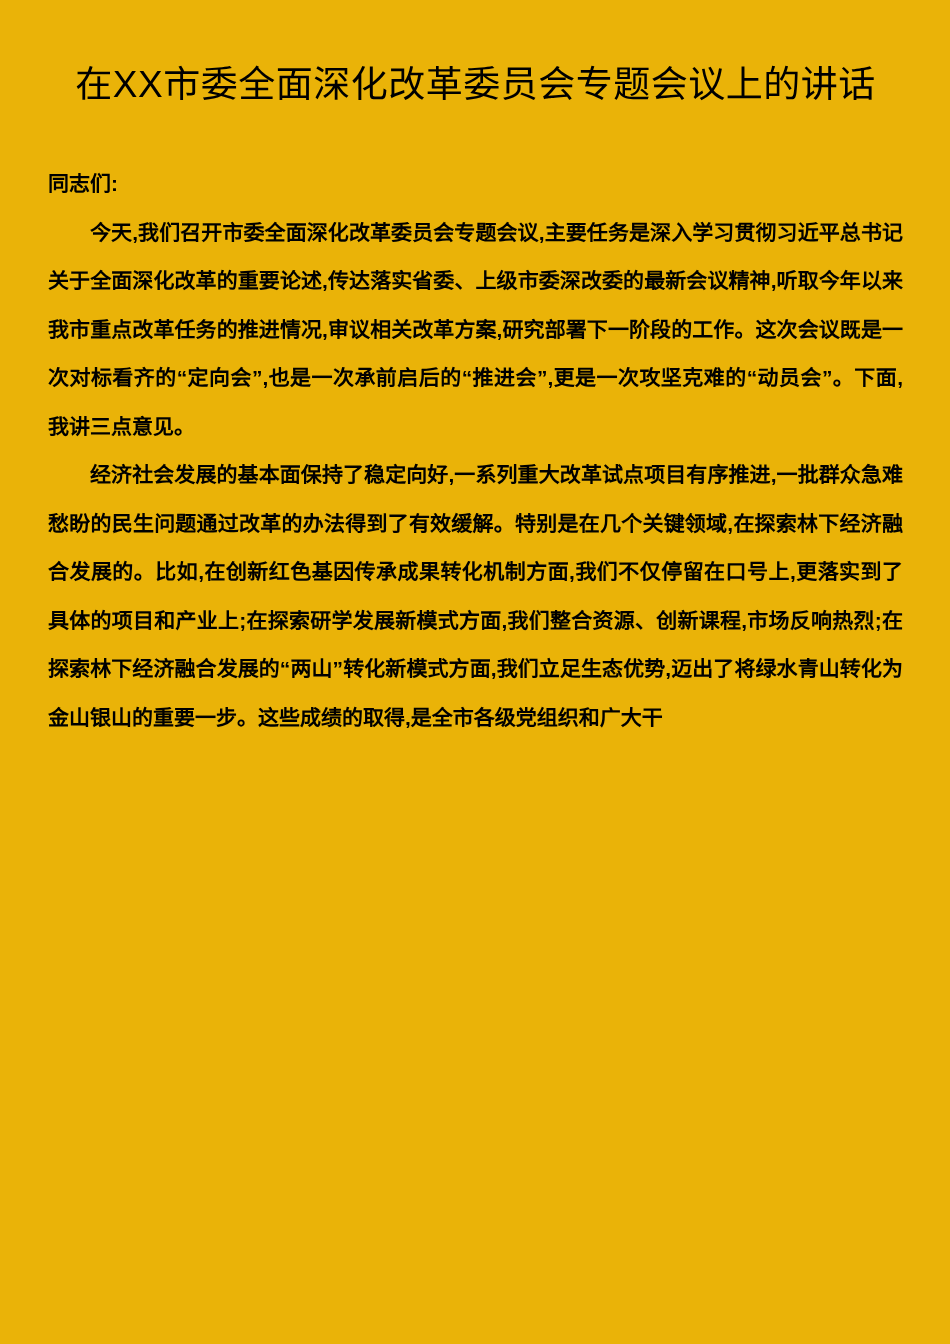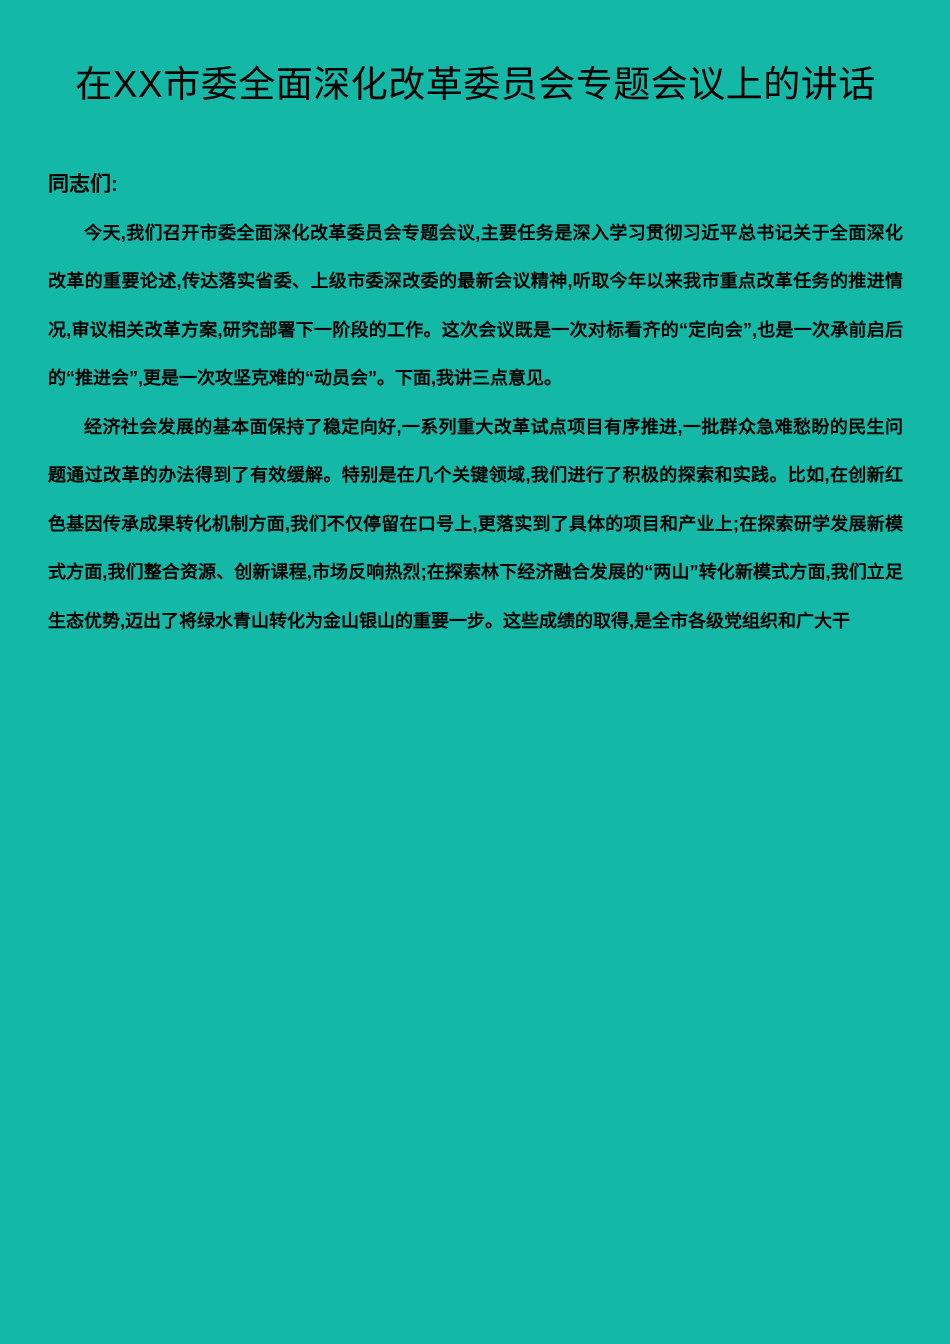--- a/index.html
+++ b/index.html
@@ -6,21 +6,21 @@
   html, body {
     margin: 0;
     padding: 0;
     background: #ffffff;
   }
   .page {
     position: relative;
     width: 950px;
     height: 1344px;
     margin: 0 auto;
-    background: #14b8a6;
+    background: #eab308;
     overflow: hidden;
     box-sizing: border-box;
     font-family: "Liberation Sans", "DejaVu Sans", sans-serif;
     color: #000000;
     -webkit-font-smoothing: none;
   }
 
   .doc-body {
     position: absolute;
     left: 48px;
@@ -43,21 +43,21 @@
   .salutation {
     font-size: 21px;
     line-height: 48.5px;
     font-weight: 700;
     margin: 0;
     padding-top: 52px;
     letter-spacing: 0px;
   }
 
   .para {
-    font-size: 18px;
+    font-size: 21px;
     line-height: 48.5px;
     font-weight: 700;
     margin: 0;
     text-align: justify;
     text-justify: inter-character;
     text-indent: 2em;
     letter-spacing: 0px;
     word-break: break-all;
   }
 
@@ -81,16 +81,16 @@
   <div class="doc-body">
 
     <h1 class="doc-title">在XX市委全面深化改革委员会专题会议上的讲话</h1>
 
     <p class="salutation">同志们:</p>
 
     <p class="para">今天,我们召开市委全面深化改革委员会专题会议,主要任务是深入学习贯彻习近平总书记关于全面深化改革的重要论述,传达落实省委、上级市委深改委的最新会议精神,听取今年以来我市重点改革任务的推进情况,审议相关改革方案,研究部署下一阶段的工作。这次会议既是一次对标看齐的“定向会”,也是一次承前启后的“推进会”,更是一次攻坚克难的“动员会”。下面,我讲三点意见。</p>
 
 
 
-    <p class="para">经济社会发展的基本面保持了稳定向好,一系列重大改革试点项目有序推进,一批群众急难愁盼的民生问题通过改革的办法得到了有效缓解。特别是在几个关键领域,我们进行了积极的探索和实践。比如,在创新红色基因传承成果转化机制方面,我们不仅停留在口号上,更落实到了具体的项目和产业上;在探索研学发展新模式方面,我们整合资源、创新课程,市场反响热烈;在探索林下经济融合发展的“两山”转化新模式方面,我们立足生态优势,迈出了将绿水青山转化为金山银山的重要一步。这些成绩的取得,是全市各级党组织和广大干</p>
+    <p class="para">经济社会发展的基本面保持了稳定向好,一系列重大改革试点项目有序推进,一批群众急难愁盼的民生问题通过改革的办法得到了有效缓解。特别是在几个关键领域,在探索林下经济融合发展的。比如,在创新红色基因传承成果转化机制方面,我们不仅停留在口号上,更落实到了具体的项目和产业上;在探索研学发展新模式方面,我们整合资源、创新课程,市场反响热烈;在探索林下经济融合发展的“两山”转化新模式方面,我们立足生态优势,迈出了将绿水青山转化为金山银山的重要一步。这些成绩的取得,是全市各级党组织和广大干</p>
 
   </div>
 </div>
 
 </body></html>

